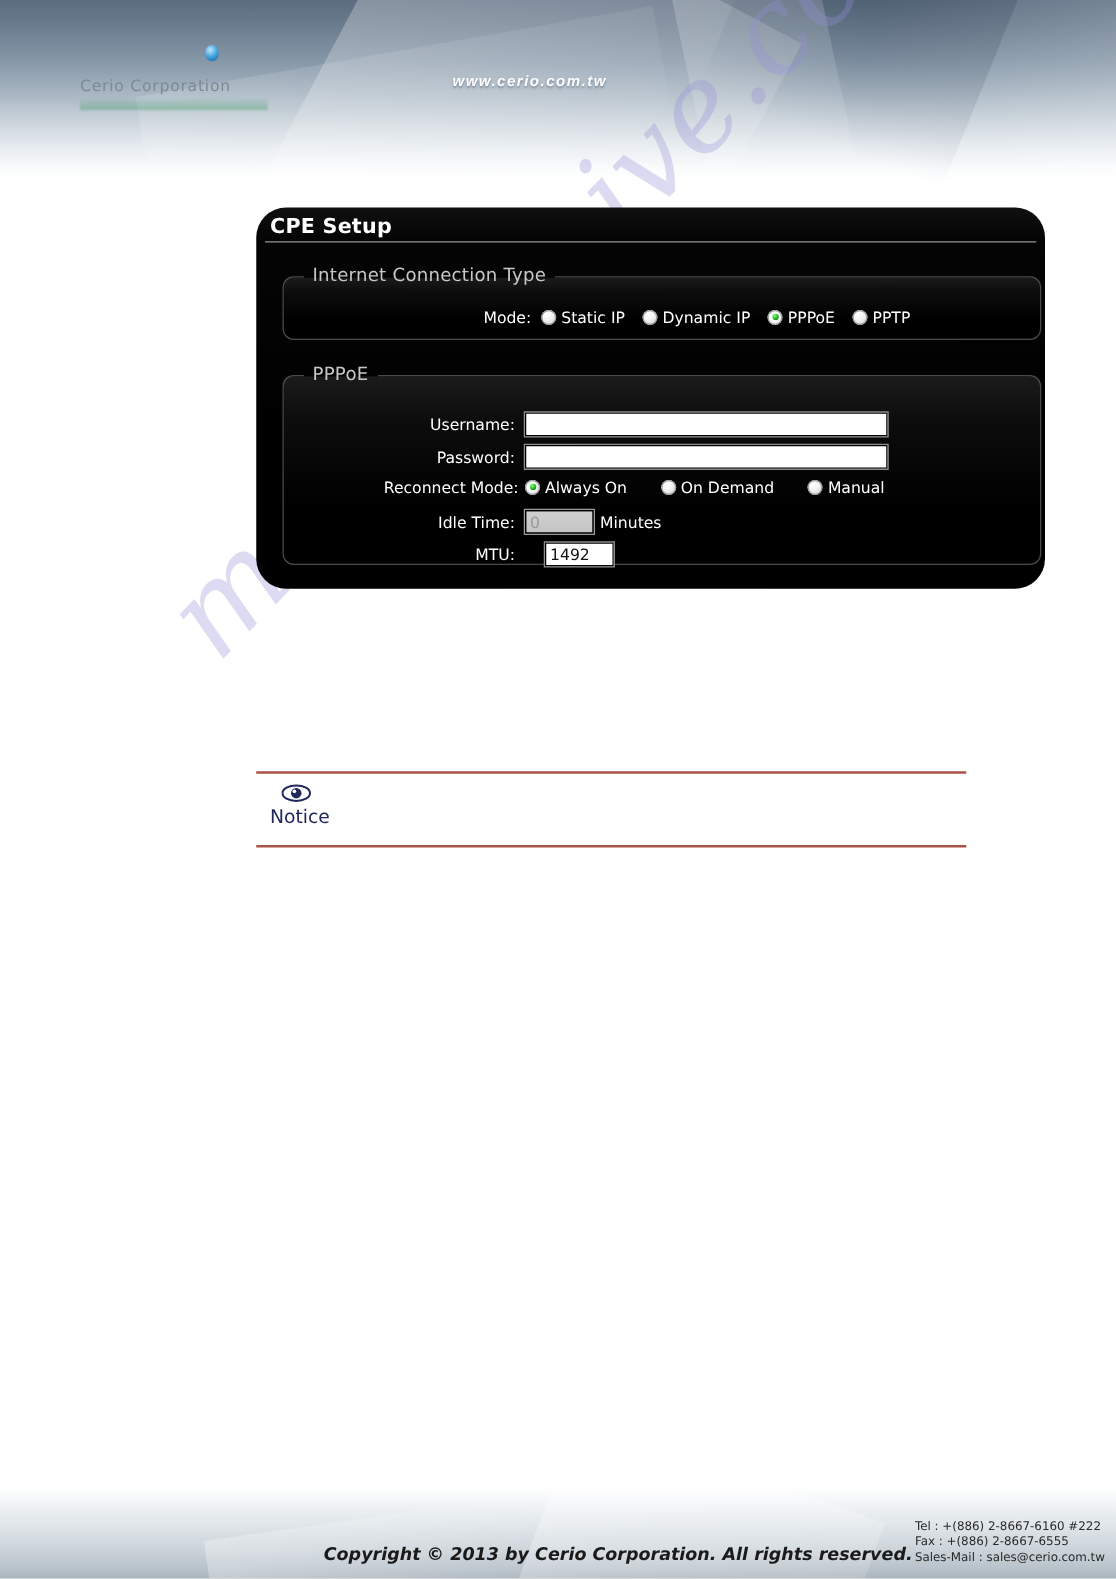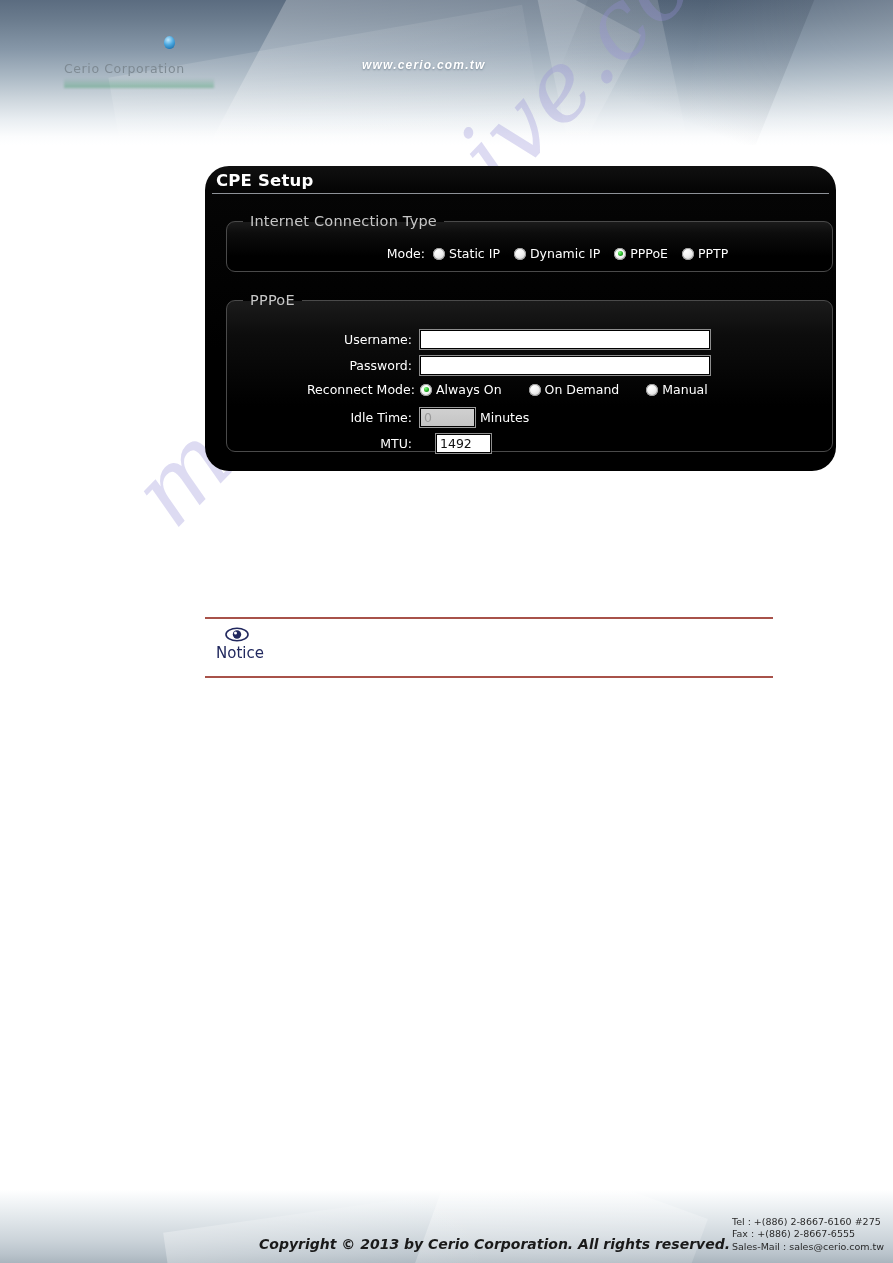--- a/index.html
+++ b/index.html
@@ -413,17 +413,17 @@
     <span class="notice-label">Notice</span>
   </div>
   <div class="notice-rule"></div>
 </div>
 
 <div class="page-footer">
   <div class="ftr-streak"></div>
   <div class="ftr-streak-2"></div>
   <div class="copyright">Copyright © 2013 by Cerio Corporation. All rights reserved.</div>
   <div class="contact">
-    <div>Tel : +(886) 2-8667-6160 #275</div>
+    <div>Tel : +(886) 2-8667-6160 #222</div>
     <div>Fax : +(886) 2-8667-6555</div>
     <div>Sales-Mail : sales@cerio.com.tw</div>
   </div>
 </div>
 
 </body></html>

